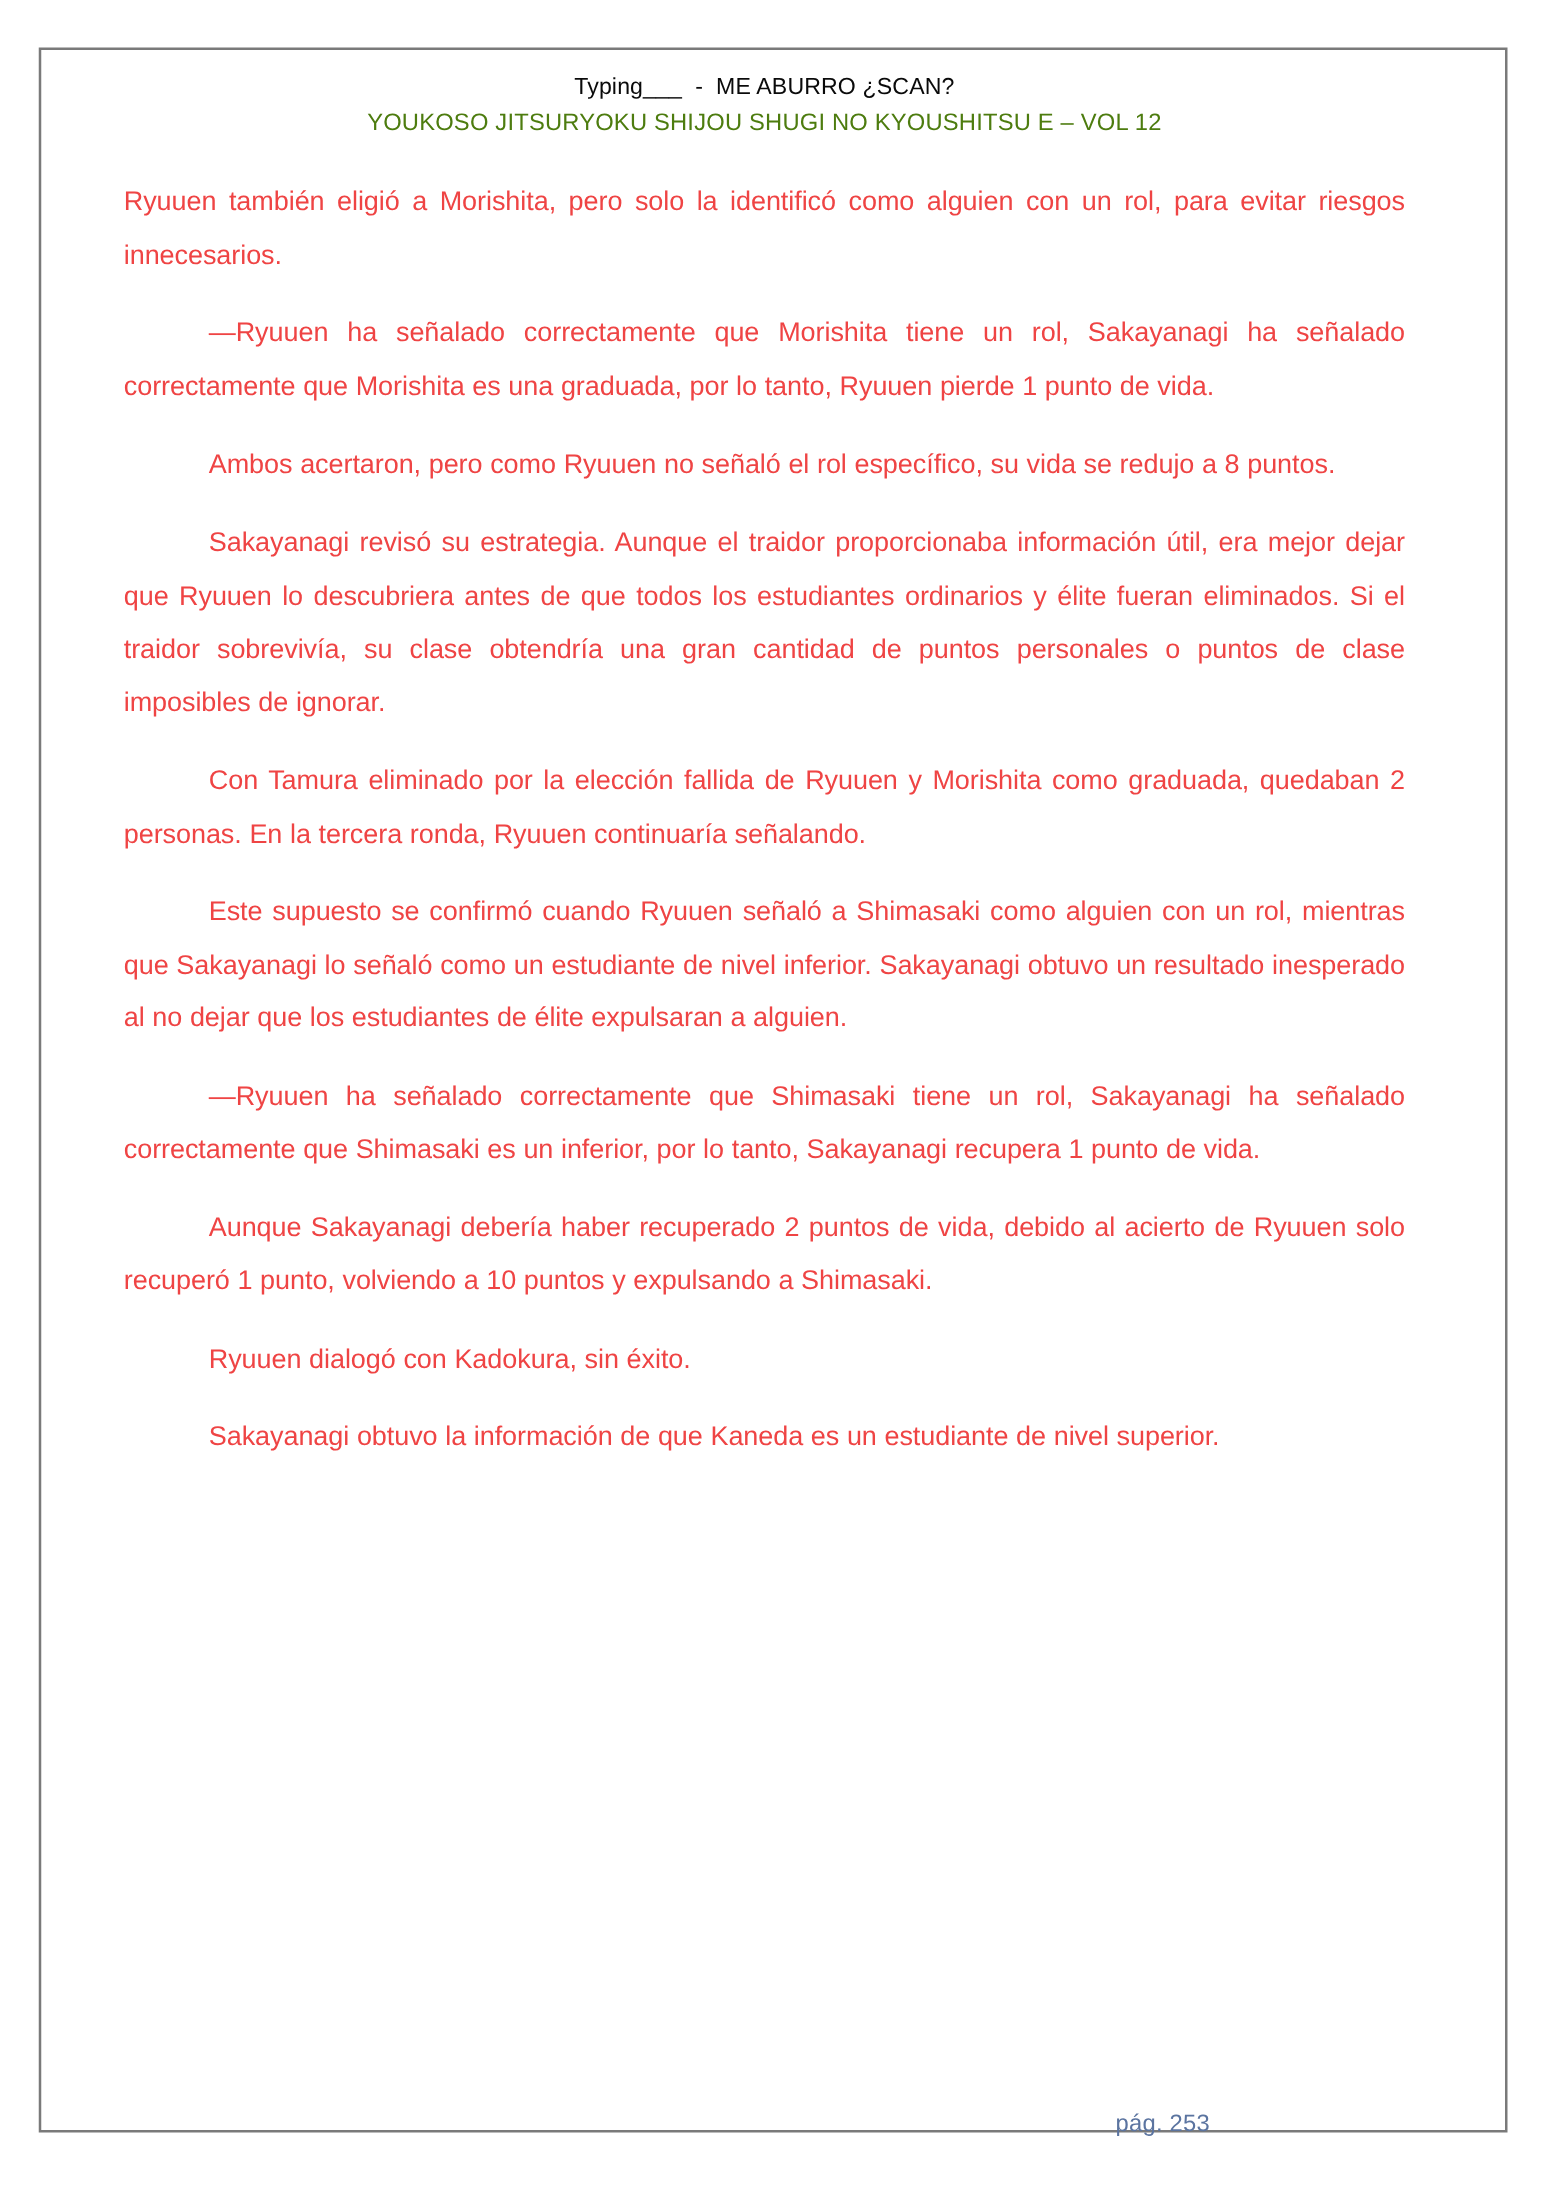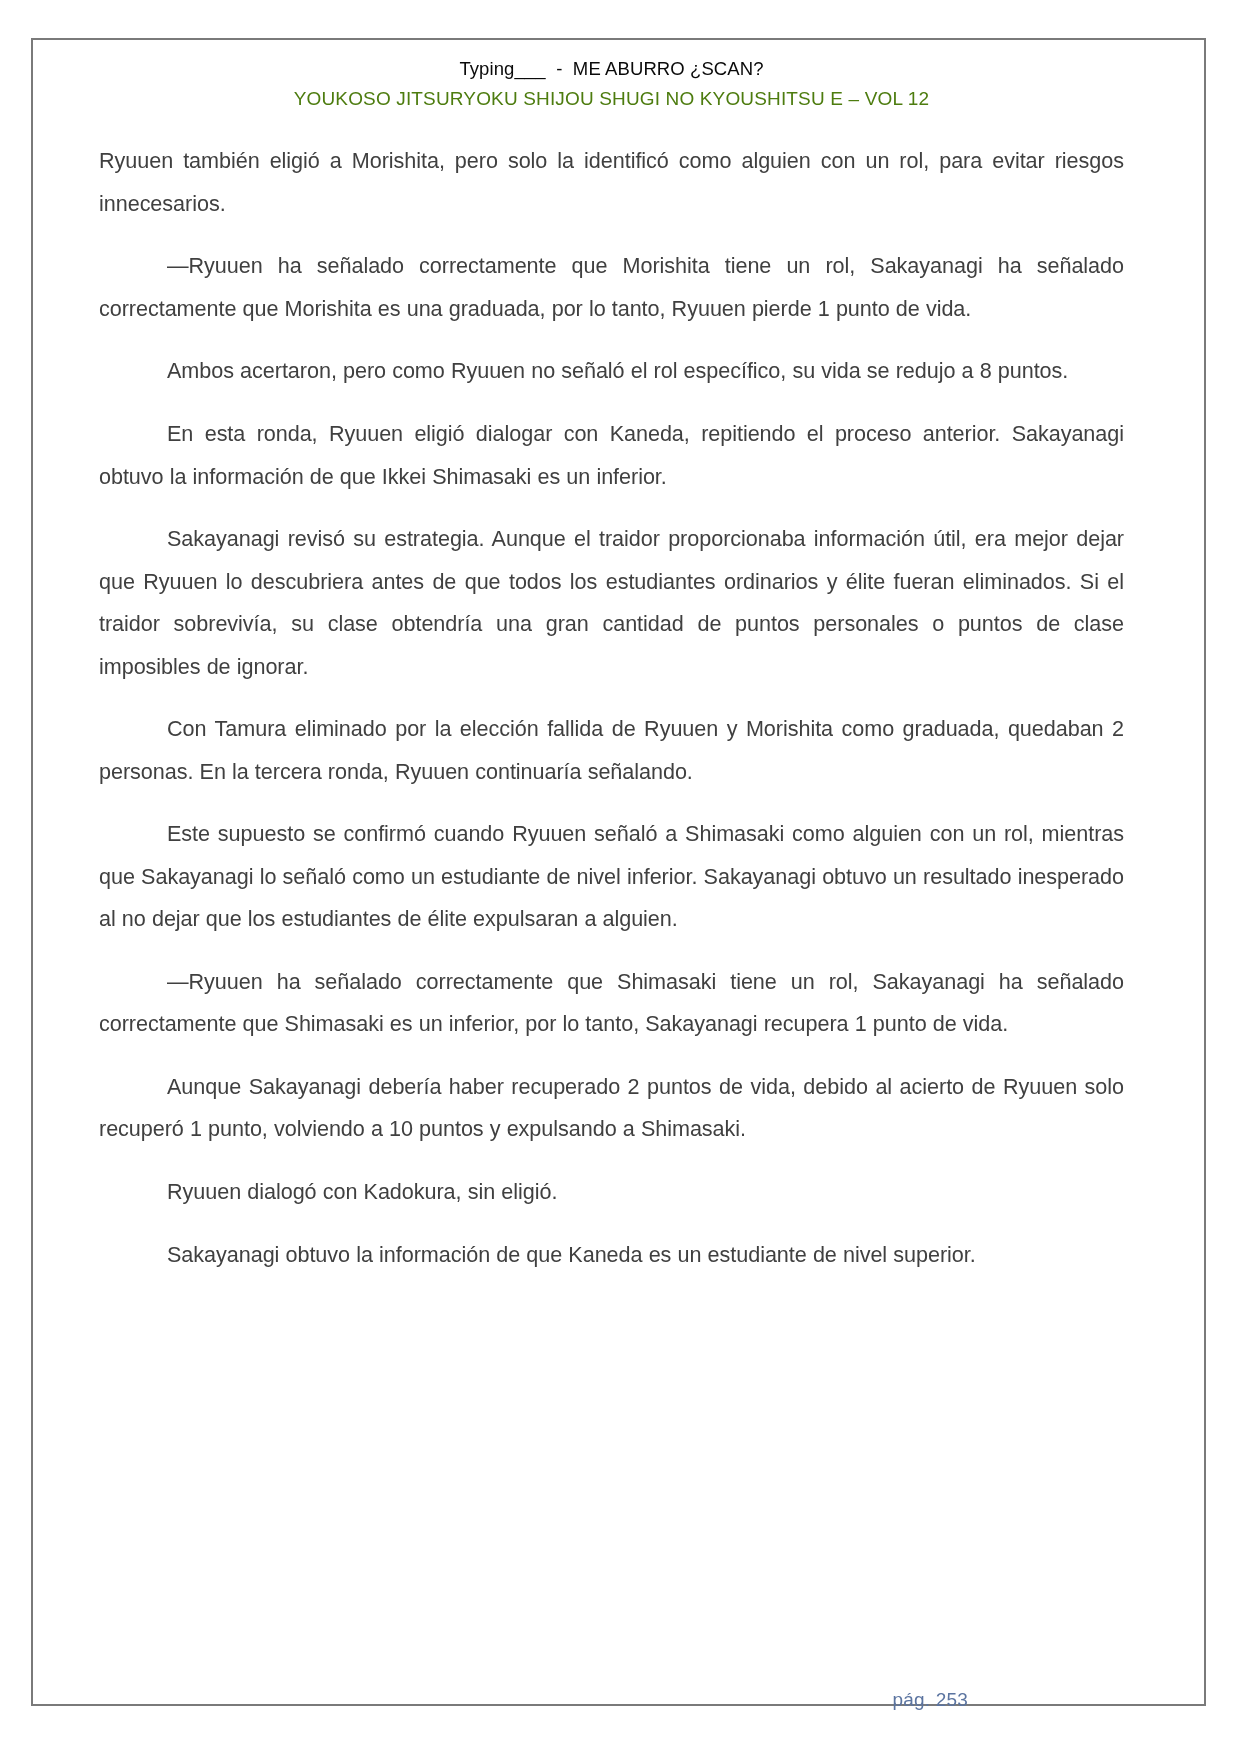--- a/index.html
+++ b/index.html
@@ -58,21 +58,21 @@
     line-height: 1.45;
     margin-top: 2px;
   }
   .body-text {
     margin-top: 14px;
   }
   p.para {
     margin: 0 0 13px 0;
     font-size: 21.6px;
     line-height: 1.97;
-    color: #404040;
+    color: #ef4444;
     text-align: justify;
     text-justify: inter-word;
     letter-spacing: -0.05px;
     word-spacing: 0.2px;
   }
   p.para.indent {
     text-indent: 68px;
     margin-top: 20px;
   }
   p.para.noindent {
@@ -101,27 +101,26 @@
 
     <div class="header">
       <div class="header-line-1">Typing___  -  ME ABURRO ¿SCAN?</div>
       <div class="header-line-2">YOUKOSO JITSURYOKU SHIJOU SHUGI NO KYOUSHITSU E – VOL 12</div>
     </div>
 
     <div class="body-text">
       <p class="para noindent">Ryuuen también eligió a Morishita, pero solo la identificó como alguien con un rol, para evitar riesgos innecesarios.</p>
       <p class="para indent">—Ryuuen ha señalado correctamente que Morishita tiene un rol, Sakayanagi ha señalado correctamente que Morishita es una graduada, por lo tanto, Ryuuen pierde 1 punto de vida.</p>
       <p class="para indent">Ambos acertaron, pero como Ryuuen no señaló el rol específico, su vida se redujo a 8 puntos.</p>
-      <p class="para indent">En esta ronda, Ryuuen eligió dialogar con Kaneda, repitiendo el proceso anterior. Sakayanagi obtuvo la información de que Ikkei Shimasaki es un inferior.</p>
       <p class="para indent">Sakayanagi revisó su estrategia. Aunque el traidor proporcionaba información útil, era mejor dejar que Ryuuen lo descubriera antes de que todos los estudiantes ordinarios y élite fueran eliminados. Si el traidor sobrevivía, su clase obtendría una gran cantidad de puntos personales o puntos de clase imposibles de ignorar.</p>
       <p class="para indent">Con Tamura eliminado por la elección fallida de Ryuuen y Morishita como graduada, quedaban 2 personas. En la tercera ronda, Ryuuen continuaría señalando.</p>
       <p class="para indent">Este supuesto se confirmó cuando Ryuuen señaló a Shimasaki como alguien con un rol, mientras que Sakayanagi lo señaló como un estudiante de nivel inferior. Sakayanagi obtuvo un resultado inesperado al no dejar que los estudiantes de élite expulsaran a alguien.</p>
       <p class="para indent">—Ryuuen ha señalado correctamente que Shimasaki tiene un rol, Sakayanagi ha señalado correctamente que Shimasaki es un inferior, por lo tanto, Sakayanagi recupera 1 punto de vida.</p>
       <p class="para indent">Aunque Sakayanagi debería haber recuperado 2 puntos de vida, debido al acierto de Ryuuen solo recuperó 1 punto, volviendo a 10 puntos y expulsando a Shimasaki.</p>
-      <p class="para indent last-flush">Ryuuen dialogó con Kadokura, sin eligió.</p>
+      <p class="para indent last-flush">Ryuuen dialogó con Kadokura, sin éxito.</p>
       <p class="para indent last-flush">Sakayanagi obtuvo la información de que Kaneda es un estudiante de nivel superior.</p>
     </div>
 
   </div>
 
   <div class="footer">pág. 253</div>
 
 </div>
 
 </body></html>

